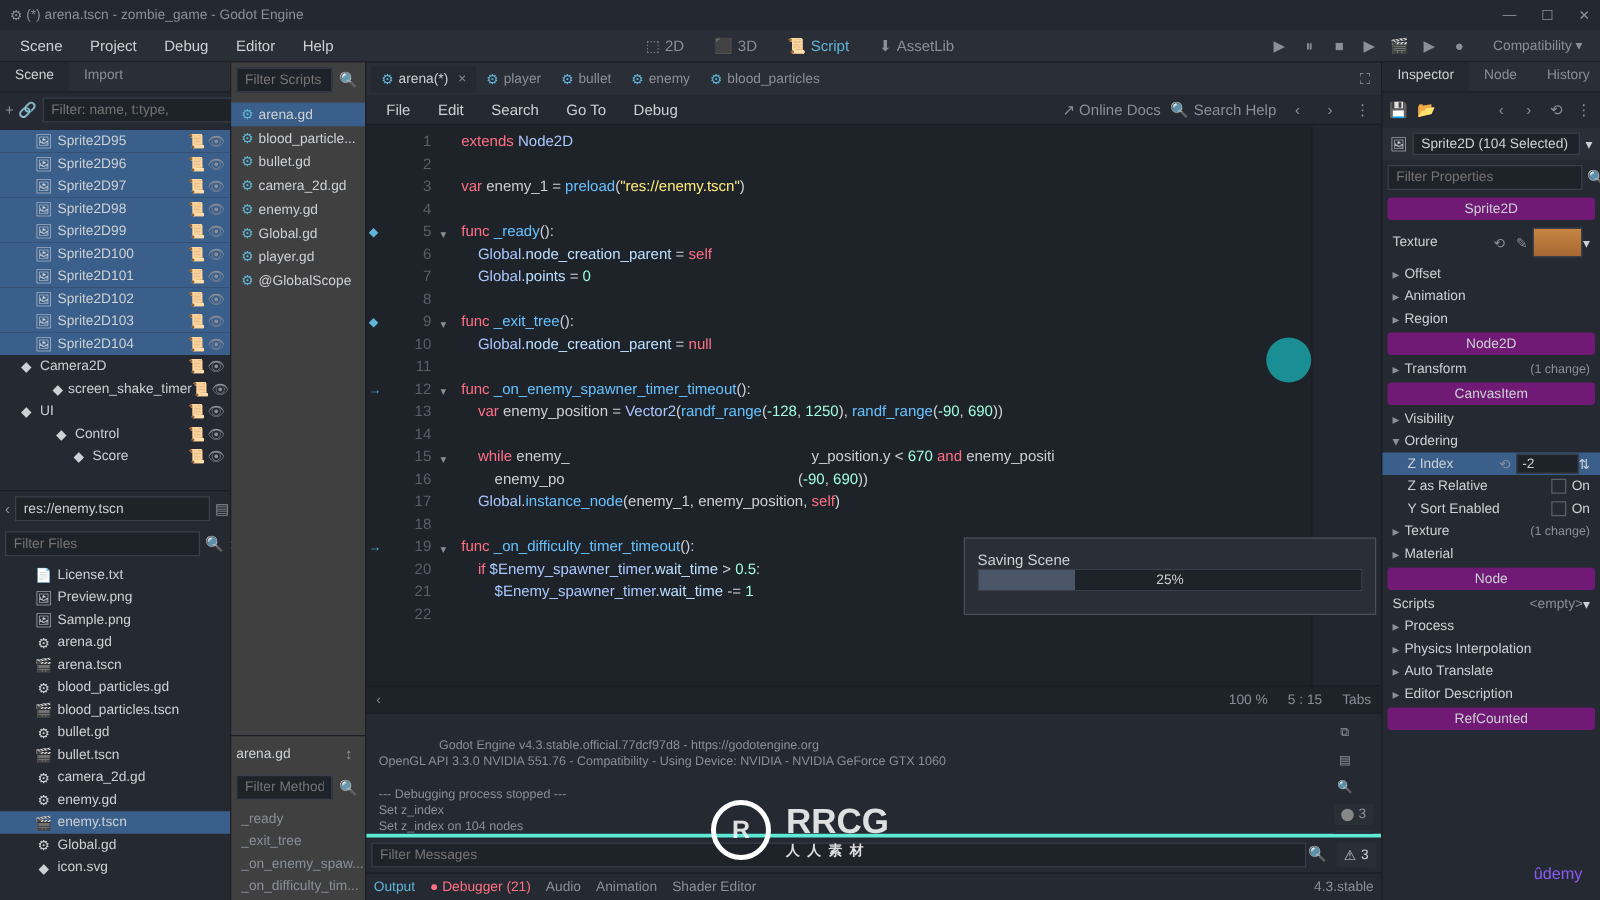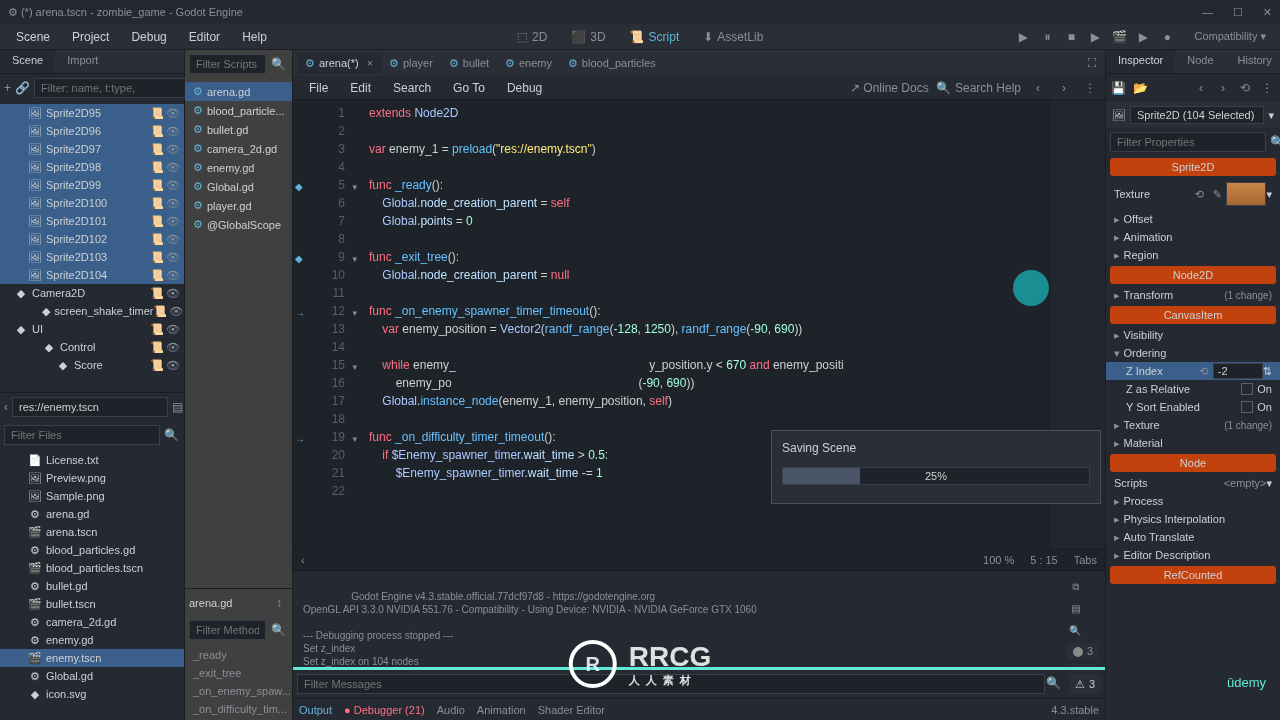--- a/index.html
+++ b/index.html
@@ -72,21 +72,21 @@
 .kw { color: #ff7085; }
 .fn { color: #66c2ff; }
 .str { color: #ffeb7a; }
 .num { color: #a1ffe0; }
 .sym { color: #abc9ff; }
 .ident { color: #cdcfd2; }
 .member { color: #bce0ff; }
 .minimap { width: 56px; background: #22262f; border-left: 1px solid #1a1d23; }
 
 .modal-overlay { position: absolute; left: 478px; top: 330px; width: 330px; background: #2a2e37; border: 1px solid #4a4f5a; padding: 10px; z-index: 100; }
-.modal-title { font-size: 12px; color: #cdd0d4; margin-bottom: 12px; }
+.modal-title { font-size: 12px; color: #cdd0d4; }
 .progress-bar { height: 18px; background: #1e2229; border: 1px solid #3a3f4a; position: relative; margin-bottom: 8px; }
 .progress-fill { height: 100%; background: #4a5568; width: 25%; }
 .progress-label { position: absolute; left: 50%; top: 50%; transform: translate(-50%,-50%); font-size: 11px; color: #cdd0d4; }
 .modal-status { font-size: 11px; color: #8a8f98; }
 
 .cursor-indicator { position: absolute; left: 720px; top: 170px; width: 36px; height: 36px; border-radius: 50%; background: #1a9b9e; opacity: 0.9; z-index: 50; }
 
 .status-row { display: flex; height: 22px; align-items: center; padding: 0 8px; color: #8a8f98; font-size: 11px; gap: 16px; border-top: 1px solid #1a1d23; }
 .status-row .spacer { flex: 1; }
 
@@ -99,34 +99,34 @@
 .output-filter { padding: 4px; border-top: 3px solid #5eead4; display: flex; }
 .output-filter input { flex: 1; background: #1e2229; border: 1px solid #3a3f4a; color: #cdd0d4; padding: 2px 6px; font-size: 11px; height: 20px; }
 .output-tabs { display: flex; height: 22px; align-items: center; padding: 0 6px; gap: 12px; border-top: 1px solid #1a1d23; font-size: 11px; }
 .output-tab { color: #8a8f98; cursor: pointer; }
 .output-tab.active { color: #5fb4d8; }
 .output-tab.debugger { color: #ff7085; }
 .bottom-status { margin-left: auto; color: #8a8f98; }
 
 .insp-header { padding: 4px 6px; background: #2a2e37; display: flex; align-items: center; gap: 4px; font-size: 11px; }
 .insp-select { flex: 1; background: #1e2229; border: 1px solid #3a3f4a; padding: 2px 6px; font-size: 11px; color: #cdd0d4; }
-.insp-section { padding: 3px 8px; background: #c2410c; font-size: 11px; color: #cdd0d4; text-align: center; margin: 2px 4px; border-radius: 3px; }
+.insp-section { padding: 3px 8px; background: #701a75; font-size: 11px; color: #cdd0d4; text-align: center; margin: 2px 4px; border-radius: 3px; }
 .insp-prop { display: flex; align-items: center; padding: 2px 8px; font-size: 11px; height: 18px; }
 .insp-prop-label { flex: 1; color: #cdd0d4; }
 .insp-expand { color: #8a8f98; margin-right: 4px; }
 .insp-changes { color: #8a8f98; font-size: 10px; }
 .insp-prop.highlight { background: #3a5f8a; }
 .insp-input { width: 50px; background: #1e2229; border: 1px solid #3a3f4a; color: #cdd0d4; padding: 1px 4px; font-size: 11px; }
 .insp-checkbox { width: 12px; height: 12px; border: 1px solid #5a5f6a; margin-right: 4px; }
 .insp-texture-preview { width: 40px; height: 24px; background: linear-gradient(#c88544, #a66832); border: 1px solid #3a3f4a; }
 
 .watermark { position: absolute; left: 50%; top: 640px; transform: translateX(-50%); font-size: 28px; font-weight: bold; color: rgba(255,255,255,0.85); display: flex; align-items: center; gap: 12px; z-index: 200; pointer-events: none; }
 .watermark-logo { width: 48px; height: 48px; border: 4px solid #fff; border-radius: 50%; display: flex; align-items: center; justify-content: center; font-size: 20px; }
 .watermark-sub { font-size: 11px; display: block; letter-spacing: 6px; }
-.udemy-mark { position: absolute; right: 14px; bottom: 30px; color: #5eead4; font-size: 13px; z-index: 200; }
+.udemy-mark { position: absolute; right: 14px; bottom: 14px; color: #8b5cf6; font-size: 13px; z-index: 200; }
 </style>
 </head>
 <body>
 
 <div class="titlebar">
   <span>⚙</span>&nbsp;
   <span>(*) arena.tscn - zombie_game - Godot Engine</span>
   <div class="titlebar-controls">
     <span>—</span>
     <span>☐</span>

